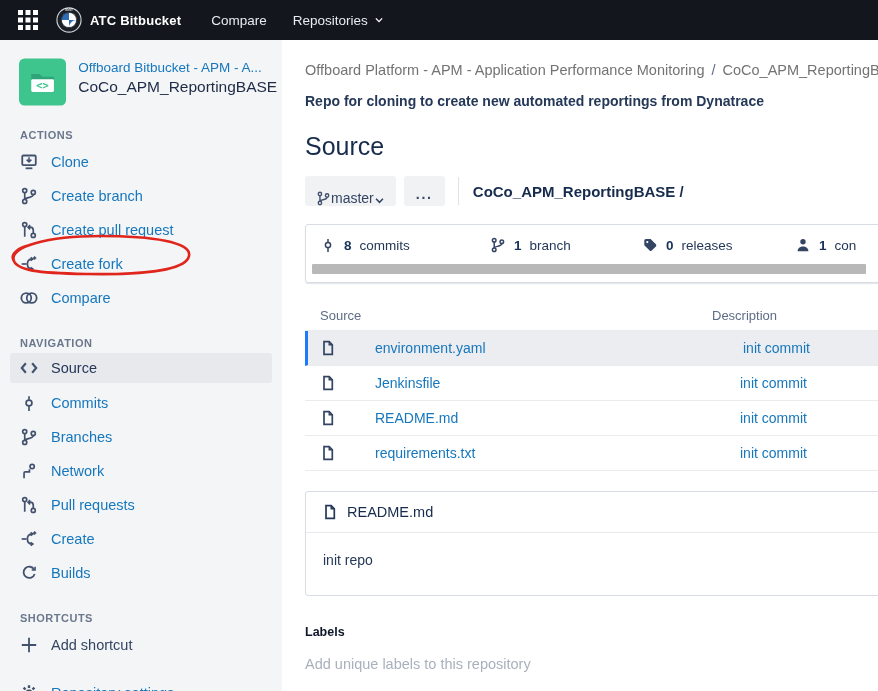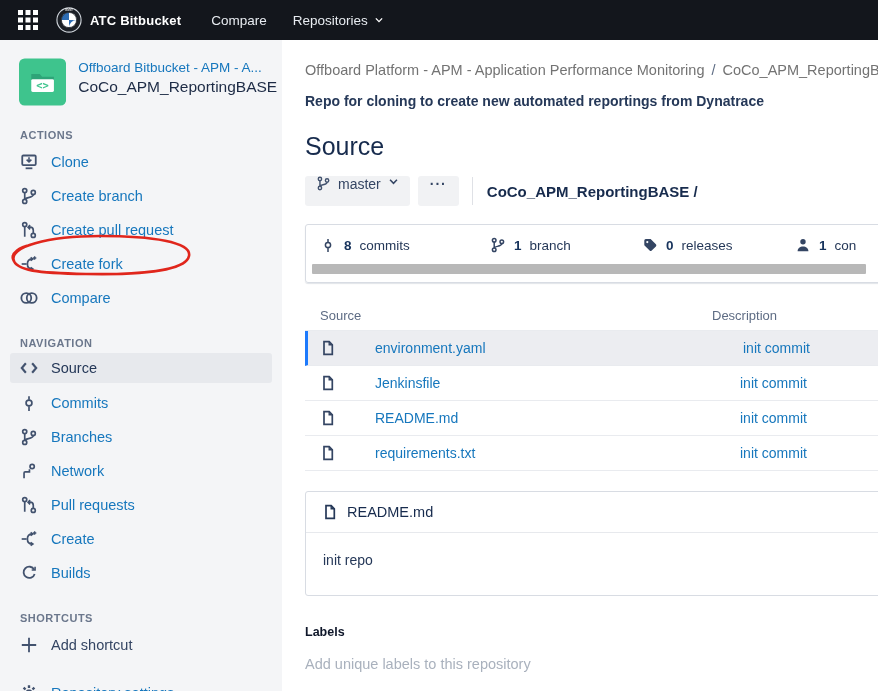--- a/index.html
+++ b/index.html
@@ -49,21 +49,21 @@
   
   .main { flex:1 1 auto; padding:22px 0 0 23px; min-width:0; }
   .crumbs { font-size:14.5px; white-space:nowrap; }
   .crumbs a { color:#737373; text-decoration:none; cursor:pointer; }
   .crumbs .sep { color:#5E6C84; margin:0 7px; }
   .desc { font-size:14px; color:#253858; margin-top:15px;font-weight:bold; }
   h2.page-title { font-size:25px; font-weight:400; color:#172B4D; margin-top:23px; }
 
   .toolbar { display:flex; align-items:center; margin-top:15px; }
   .btn { background:#F1F2F4; border:none; border-radius:3px; height:30px;
-    display:flex; align-items:flex-start; gap:7px; padding:0 11px; font-size:14px;
+    display:flex; align-items:flex-end; gap:0; padding:0 11px; font-size:14px;
     color:#344563; cursor:pointer; font-family:inherit; }
   .btn .icn { width:15px; height:15px; color:#42526E; }
   .btn.more { margin-left:8px; font-weight:bold; letter-spacing:1px; padding:0 12px; }
   .tb-divider { width:1px; height:28px; background:#DFE1E6; margin:0 14px 0 13px; }
   .path { font-size:15px; font-weight:bold; color:#172B4D; }
 
   .stats-card { width:600px; margin-top:18px; border:1px solid #D8DCE3;
     border-radius:3px; box-shadow:0 1px 1px rgba(9,30,66,.12); }
   .stats-row { display:flex; align-items:center; padding:12px 0 5px 14px; }
   .stat { display:flex; align-items:center; gap:8px; cursor:pointer; }

